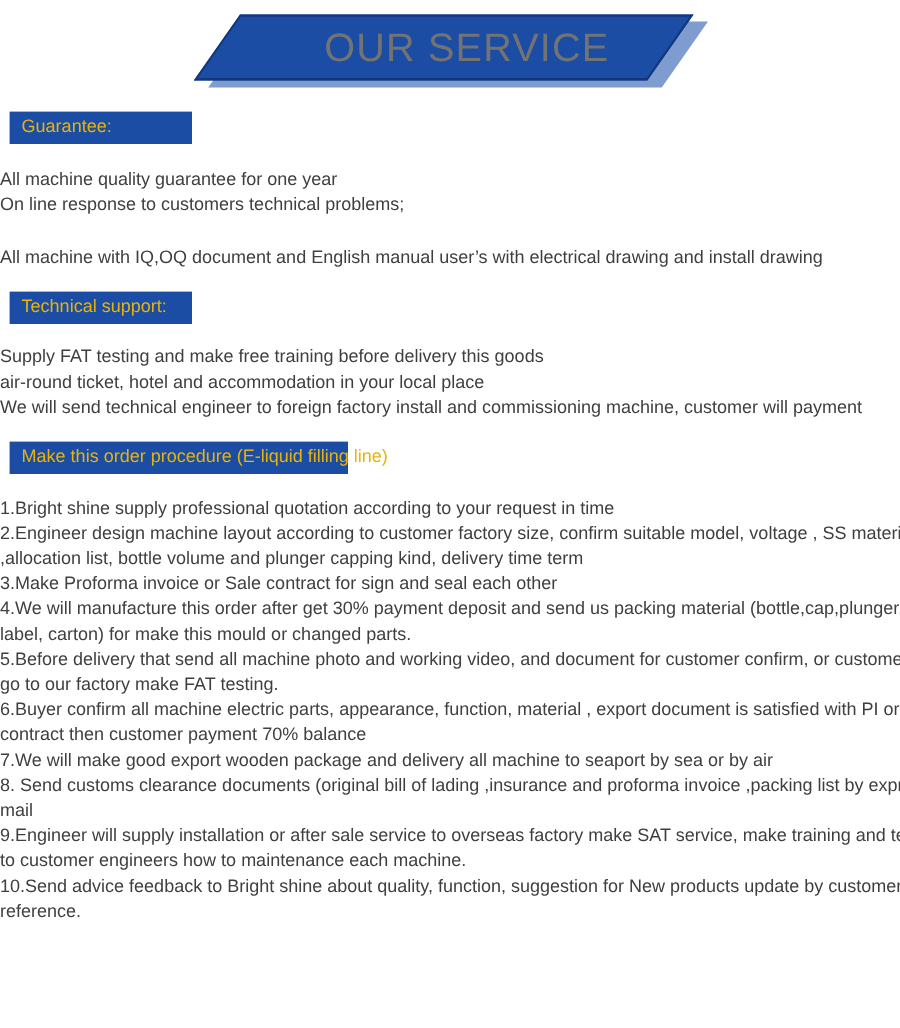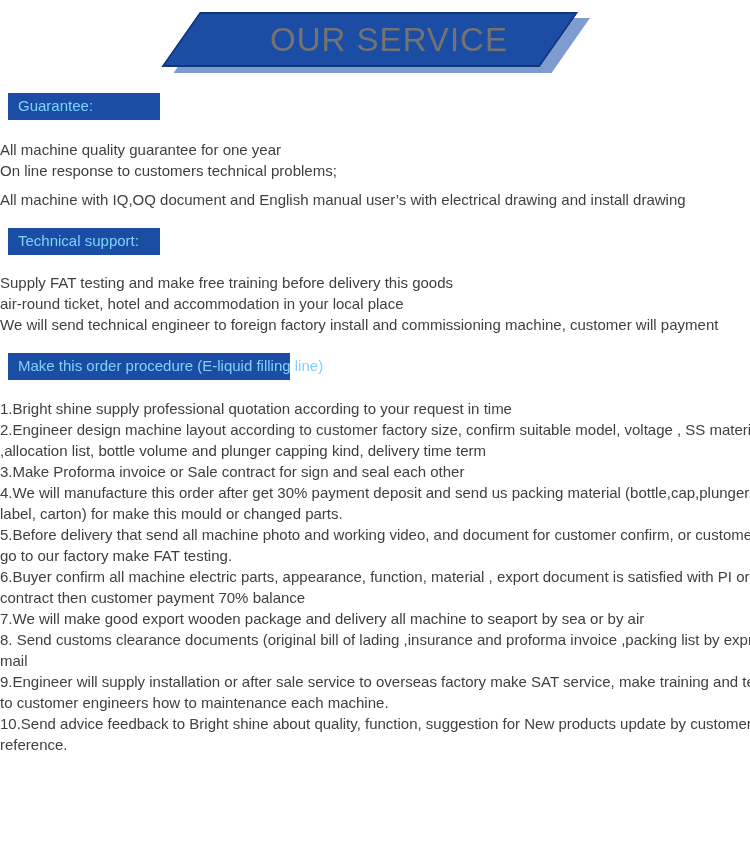--- a/index.html
+++ b/index.html
@@ -27,33 +27,33 @@
   }
   .banner-title {
     position:absolute; left:200px; top:12px; width:378px; height:55px;
     color:#737373; font-size:33px; line-height:55px;
     text-align:center; letter-spacing:1px; white-space:nowrap;
   }
 
   
   .bar {
     margin-left:8px; width:152px; height:27px;
-    background:#1b4da4; color:#7dd3fc;
+    background:#1b4da4; color:#eab308;
     font-size:15px; line-height:26px; padding-left:10px;
     white-space:nowrap;
   }
   .bar.wide { width:282px; }
 
   
   .para { padding-left:0; font-size:15px; line-height:21px; }
   .para .line { white-space:nowrap; }
 
   .mt-para-g  { margin-top:19px; }
   .mt-bar-doc { margin-top:20px; }
-  .mt-para-d  { margin-top:8px; }
+  .mt-para-d  { margin-top:23px; }
   .mt-bar-tec { margin-top:18px; }
   .mt-para-t  { margin-top:17px; }
   .mt-bar-mk  { margin-top:18px; }
   .mt-list    { margin-top:18px; }
 </style>
 </head>
 <body>
 
 <div class="banner-wrap">
   <div class="banner-shadow"></div>

